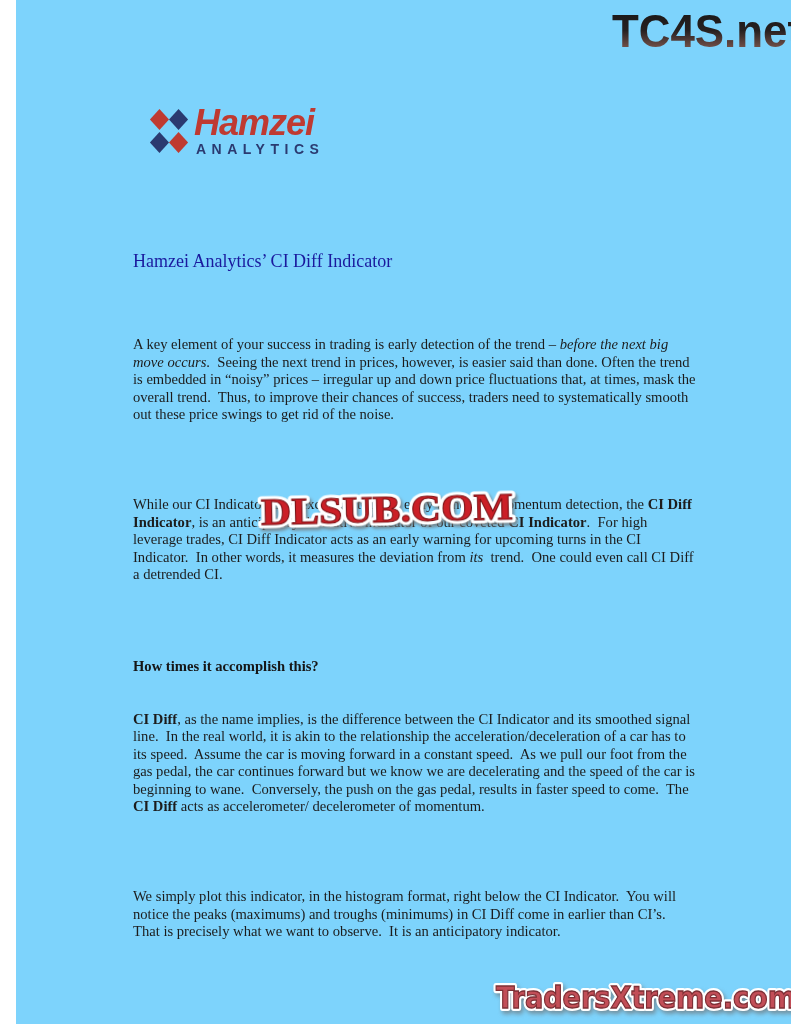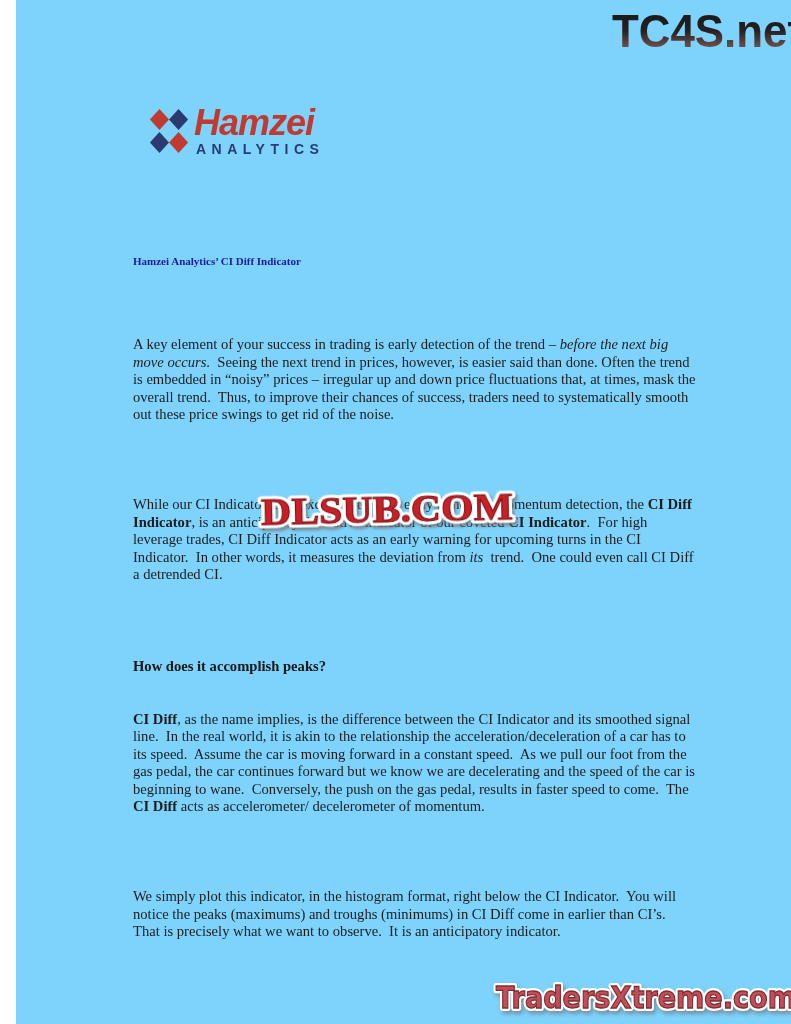--- a/index.html
+++ b/index.html
@@ -20,21 +20,21 @@
   .wordmark-sub{
     font-family:"Liberation Sans",sans-serif;font-weight:bold;
     font-size:14px;color:#2b3a70;letter-spacing:5.5px;margin-top:2px;margin-left:2px;
   }
   
   .content{
     position:absolute;left:117px;top:218px;width:566px;
     font-size:14.6px;line-height:17.5px;white-space:pre-wrap;
   }
   .doc-title{
-    color:#1a1a9e;font-weight:bold;font-size:11px;margin:0 0 13px;line-height:17.5px;
+    color:#1a1a9e;font-weight:normal;font-size:18px;margin:0 0 13px;line-height:17.5px;
   }
   p.body{margin:0 0 20px;}
   h2.sec{font-size:14.6px;font-weight:bold;margin:2px 0 0;line-height:17.5px;color:#161616;}
   .it{font-style:italic;}
   .bd{font-weight:bold;}
   
   .dlsub{position:absolute;left:239px;top:486px;transform:rotate(-1.3deg);
          filter:drop-shadow(2px 3px 1.5px rgba(115,115,115,0.75));}
   .traders{position:absolute;left:474px;top:977px;
          filter:drop-shadow(2px 3px 2px rgba(110,110,110,0.65));}
@@ -71,21 +71,21 @@
     </div>
   </div>
 
   <div class="content">
     <div class="doc-title">Hamzei Analytics’ CI Diff Indicator</div>
 
     <p class="body"><span>A key element of your success in trading is early detection of the trend – </span><span class="it">before the next big move occurs</span><span>.  Seeing the next trend in prices, however, is easier said than done. Often the trend is embedded in “noisy” prices – irregular up and down price fluctuations that, at times, mask the overall trend.  Thus, to improve their chances of success, traders need to systematically smooth out these price swings to get rid of the noise.</span></p>
 
     <p class="body"><span>While our CI Indicator is an excellent tool for early trend and momentum detection, the </span><span class="bd">CI Diff Indicator</span><span>, is an anticipatory derivative indicator of our coveted </span><span class="bd">CI Indicator</span><span>.  For high leverage trades, CI Diff Indicator acts as an early warning for upcoming turns in the CI Indicator.  In other words, it measures the deviation from </span><span class="it">its</span><span>  trend.  One could even call CI Diff a detrended CI.</span></p>
 
-    <h2 class="sec">How does it accomplish peaks?</h2>
+    <h2 class="sec">How times it accomplish this?</h2>
     <p class="body"><span class="bd">CI Diff</span><span>, as the name implies, is the difference between the CI Indicator and its smoothed signal line.  In the real world, it is akin to the relationship the acceleration/deceleration of a car has to its speed.  Assume the car is moving forward in a constant speed.  As we pull our foot from the gas pedal, the car continues forward but we know we are decelerating and the speed of the car is beginning to wane.  Conversely, the push on the gas pedal, results in faster speed to come.  The </span><span class="bd">CI Diff</span><span> acts as accelerometer/ decelerometer of momentum.</span></p>
 
     <p class="body">We simply plot this indicator, in the histogram format, right below the CI Indicator.  You will notice the peaks (maximums) and troughs (minimums) in CI Diff come in earlier than CI’s.  That is precisely what we want to observe.  It is an anticipatory indicator.</p>
 
     
     
 
     
   </div>
 

